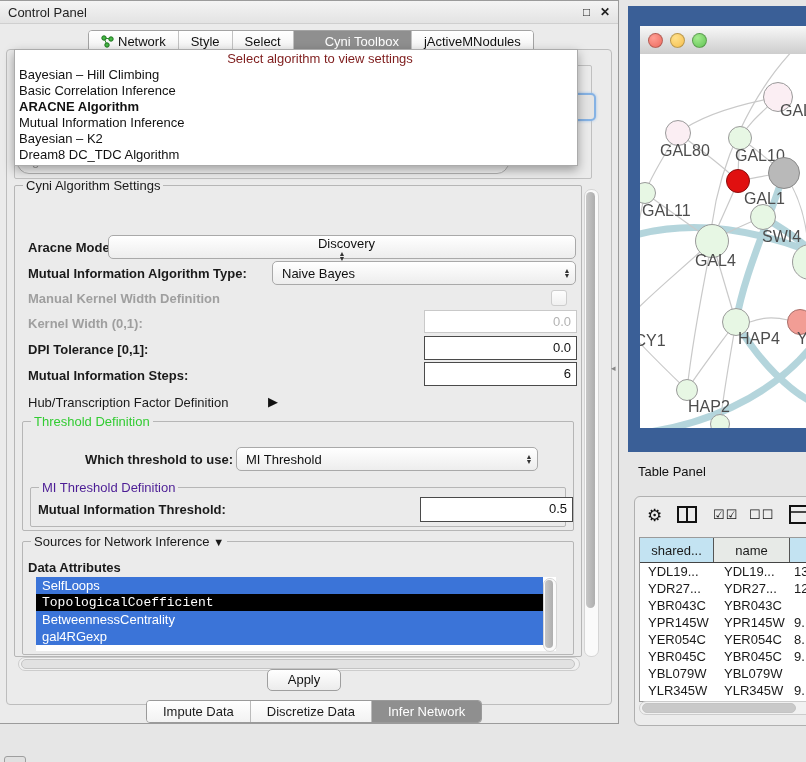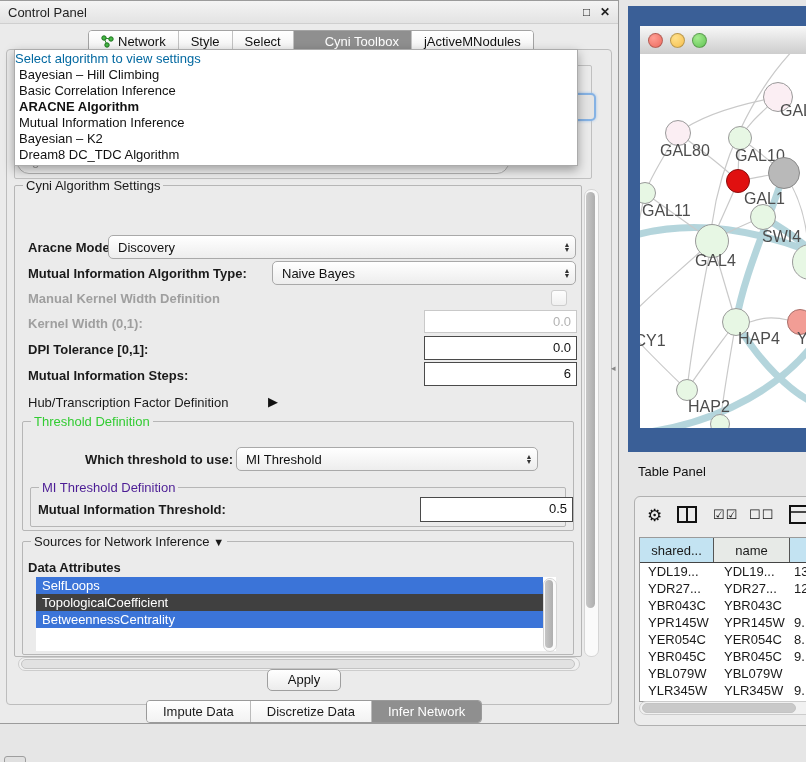--- a/index.html
+++ b/index.html
@@ -13,21 +13,21 @@
   .win-ico{top:4px;font-size:12px;font-weight:bold;color:#222;cursor:default;}
   
   #tab-pane{left:6px;top:48px;width:604px;height:654px;background:#ebebeb;border:1px solid #bdbdbd;border-radius:4px;}
   
   #tabs{left:88px;top:29px;height:21px;display:flex;border:1px solid #a3a3a3;border-radius:4px;overflow:hidden;background:#fff;z-index:20;}
   .tab{display:flex;align-items:center;justify-content:center;gap:4px;padding:0 12px;background:linear-gradient(#ffffff,#f1f1f1);border-left:1px solid #c2c2c2;color:#111;white-space:nowrap;}
   .tab:first-child{border-left:none;}
   .tab.sel{background:#8f8f8f;color:#fff;padding-left:31px;}
   
   #algo-dd{left:14px;top:48px;width:562px;background:#fff;border:1px solid #ababab;box-shadow:0 4px 10px rgba(0,0,0,.35);z-index:30;padding-bottom:2px;}
-  .dd-prompt{text-align:left;color:#0369a1;height:17px;line-height:17px;}
+  .dd-prompt{text-align:center;color:#7f1d1d;height:17px;line-height:17px;margin-left:48px;}
   .dd-item{height:16px;line-height:16px;padding-left:4px;color:#111;}
   .dd-item.sel{font-weight:bold;}
   
   #bg-group{left:14px;top:64px;width:576px;height:112px;border:1px solid #c0c0c0;z-index:1;}
   #bg-combo{left:17px;top:147px;width:476px;height:24px;border:1px solid #b2b2b2;border-radius:12px;background:#f4f4f4;color:#9a9a9a;line-height:24px;padding-left:14px;z-index:2;}
   #bg-focus-combo{left:566px;top:92px;width:26px;height:24px;border:2px solid #85b2e4;border-radius:5px;background:#e4e4e4;box-shadow:0 0 3px #9cc2ec;z-index:2;}
   
   .group{border:1px solid #b6b6b6;border-radius:2px;}
   .legend{position:absolute;top:-8px;left:8px;background:#ebebeb;padding:0 3px;font-size:13px;white-space:nowrap;}
   .lbl{white-space:nowrap;}
@@ -136,21 +136,21 @@
 
     <div class="abs group" style="left:14px;top:184px;width:566px;height:470px;">
       <span class="legend">Cyni Algorithm Settings</span>
     </div>
 
     <div class="abs sb-track-v" style="left:584px;top:188px;width:13px;height:466px;">
       <div class="sb-thumb" style="left:1px;top:2px;width:9px;height:416px;"></div>
     </div>
 
     <span class="abs lbl bold" style="left:28px;top:239px;">Aracne Mode:</span>
-    <div class="abs combo" style="left:108px;top:234px;width:466px;">
+    <div class="abs combo" style="left:108px;top:234px;width:466px;flex-direction:column;">
       <span class="val">Discovery</span>
       <span class="arrows">
           <span>▲</span>
           <span>▼</span>
         </span>
     </div>
     <span class="abs lbl bold" style="left:28px;top:265px;">Mutual Information Algorithm Type:</span>
     <div class="abs combo" style="left:272px;top:260px;width:302px;">
       <span class="val">Naive Bayes</span>
       <span class="arrows">
@@ -186,22 +186,23 @@
     </div>
     <span class="abs lbl bold" style="left:38px;top:501px;">Mutual Information Threshold:</span>
     <div class="abs field" style="left:420px;top:496px;width:146px;height:23px;line-height:22px;">0.5</div>
 
     <div class="abs group" style="left:22px;top:540px;width:550px;height:112px;">
       <span class="legend"><span>Sources for Network Inference</span> <span style="font-size:11px;">▼</span></span>
     </div>
     <span class="abs lbl bold" style="left:28px;top:559px;">Data Attributes</span>
     <div id="attr-list" class="abs">
         <div class="attr-item" style="background: rgb(59, 116, 216);">SelfLoops</div>
-        <div class="attr-item" style="background: #404040;">TopologicalCoefficient</div>
+        <div class="attr-item" style="background: #000000; font-family: Liberation Mono, monospace;">TopologicalCoefficient</div>
         <div class="attr-item" style="background: rgb(59, 116, 216);">BetweennessCentrality</div>
+        <div class="attr-item" style="background: rgb(59, 116, 216);">gal4RGexp</div>
       </div>
     <div class="abs sb-track-v" style="left:543px;top:577px;width:12px;height:72px;z-index:4;">
       <div class="sb-thumb" style="left:1px;top:1px;width:8px;height:68px;"></div>
     </div>
 
     <div class="abs sb-track-h" style="left:18px;top:656px;width:560px;height:12px;">
       <div class="sb-thumb-h" style="left:2px;top:1px;width:552px;height:8px;"></div>
     </div>
 
     <div class="abs btn" style="left:267px;top:668px;width:72px;height:20px;line-height:20px;">Apply</div>

